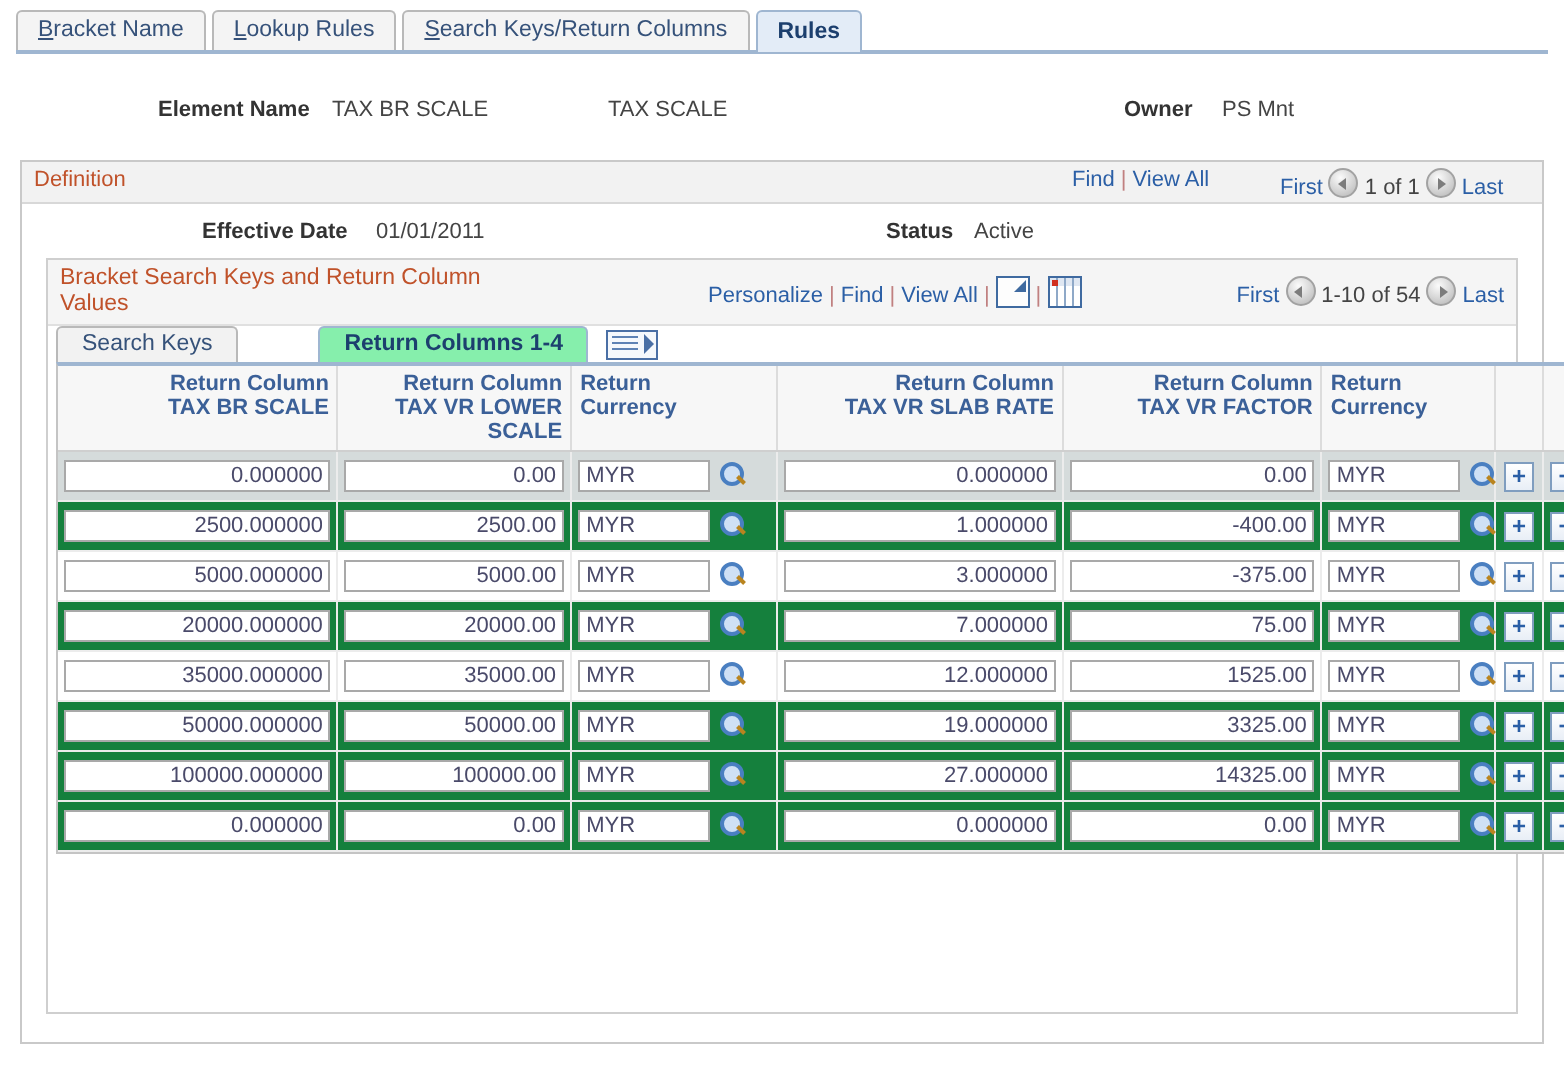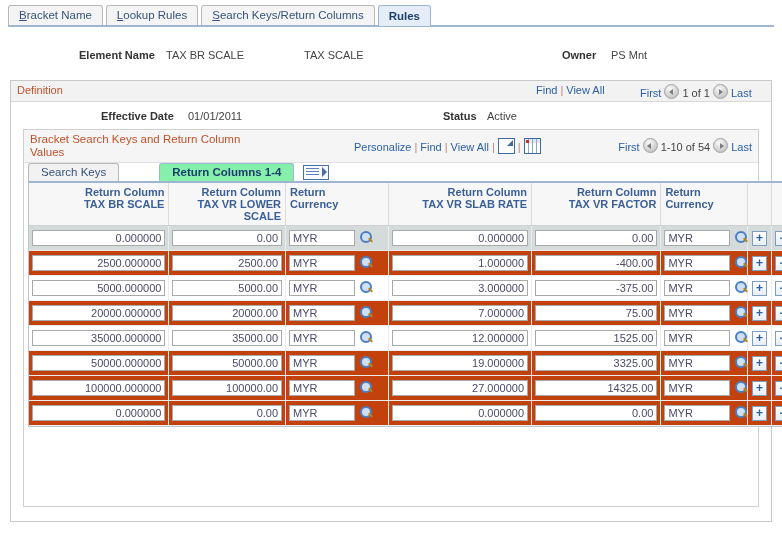--- a/index.html
+++ b/index.html
@@ -278,21 +278,21 @@
   table.grid th.ta-right { text-align: right; }
   table.grid th.ta-left  { text-align: left; }
   table.grid td {
     border-right: 1px solid #ececec;
     border-bottom: 1px solid #ececec;
     padding: 2px 3px;
     vertical-align: middle;
     height: 20px;
   }
   tr.rowA td { background: #ffffff; }
-  tr.rowB td { background: #c2410c; }
+  tr.rowB td { background: #15803d; }
   tr.rowSel td { background: #d5dbdb; }
 
   input.cell {
     font-family: "Liberation Sans", sans-serif;
     font-size: 11px;
     color: #4a4a6a;
     border: 1px solid #a9a9a9;
     background: #ffffff;
     height: 16px;
     box-sizing: border-box;

